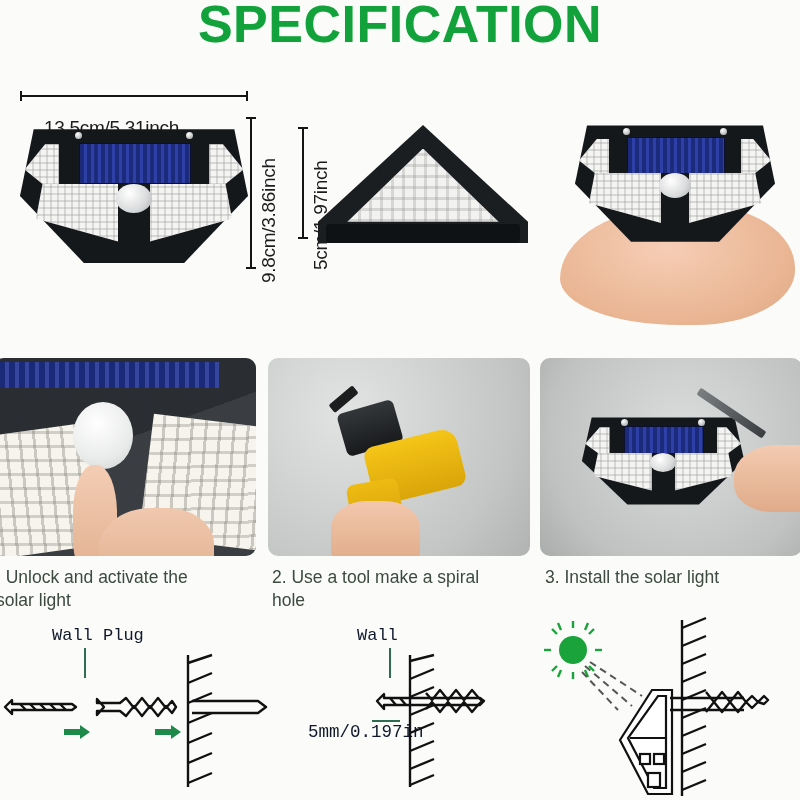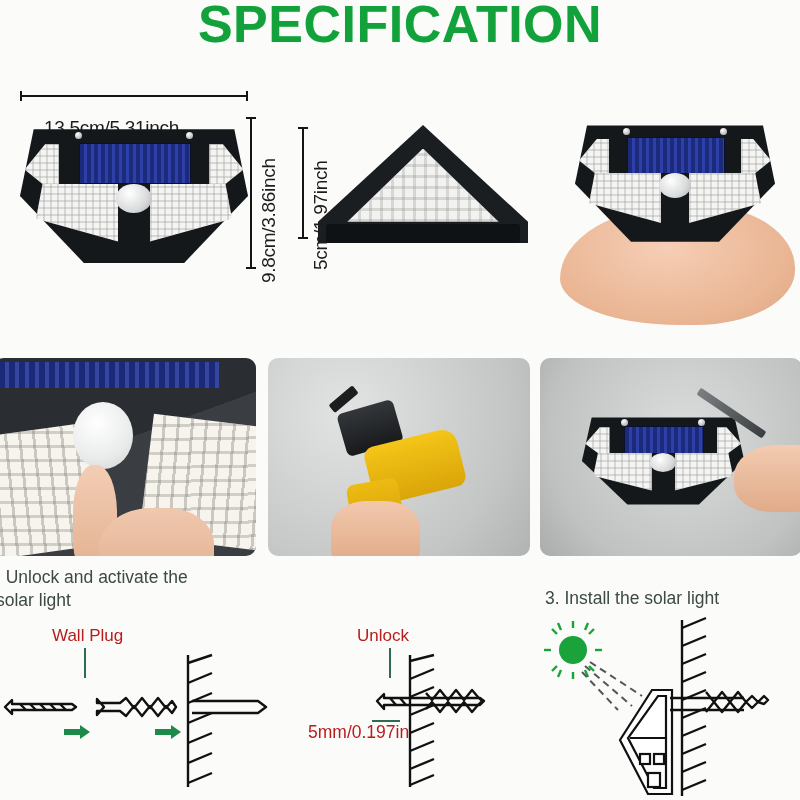--- a/index.html
+++ b/index.html
@@ -122,22 +122,22 @@
   #photo-3 .lamp3{position:absolute;left:16%;top:26%;width:62%;height:50%;}
   #photo-3 .driver{position:absolute;right:12%;top:26%;width:30%;height:4%;
     background:linear-gradient(90deg,#7b7f82,#3b3e41);transform:rotate(34deg);border-radius:2px;}
   #photo-3 .hand3{position:absolute;right:-10%;top:44%;width:36%;height:34%;
     background:linear-gradient(180deg,#f3cbb1,#e0ab8a);border-radius:46% 30% 36% 40%;}
 
   
   .caption{position:absolute;font-size:17.5px;line-height:1.32;color:#3c4a41;width:215px;}
   #caption-1{left:-4px;top:566px;}
   #caption-2{left:272px;top:566px;}
-  #caption-3{left:545px;top:566px;width:245px;margin-top:21px;}
-  .dlabel{position:absolute;font-size:17px;color:#b91c1c;white-space:nowrap;}
+  #caption-3{left:545px;top:566px;width:245px;}
+  .dlabel{position:absolute;font-size:17px;color:#0f172a;white-space:nowrap;font-family:Liberation Mono, monospace;}
   #label-wall-plug{left:52px;top:626px;}
   #label-screw{left:357px;top:626px;}
   #label-5mm{left:308px;top:722px;font-size:17.5px;}
   .leader{position:absolute;width:2px;background:#2f6b50;}
   #leader-1{left:84px;top:648px;height:30px;}
   #leader-2{left:389px;top:648px;height:30px;}
   .tick-h{position:absolute;height:2px;background:#2f6b50;}
   #tick-1{left:372px;top:720px;width:28px;}
 
   svg.art{position:absolute;overflow:visible;}
@@ -237,26 +237,27 @@
         <div class="pir"></div>
         <div class="screw l"></div>
           <div class="screw r"></div>
       </div>
     </div>
     <div class="driver"></div>
     <div class="hand3"></div>
   </div>
 
   <div class="caption" id="caption-1">. Unlock and activate the solar light</div>
+  <div class="caption" id="caption-2">2. Use a tool make a spiral hole</div>
   <div class="caption" id="caption-3">3. Install the solar light</div>
 
   <div class="dlabel" id="label-wall-plug">Wall Plug</div>
   <div class="leader" id="leader-1"></div>
 
-  <div class="dlabel" id="label-screw">Unlock</div>
+  <div class="dlabel" id="label-screw">Wall</div>
   <div class="leader" id="leader-2"></div>
 
   <div class="dlabel" id="label-5mm">5mm/0.197in</div>
   <div class="tick-h" id="tick-1"></div>
 
   <svg class="art" id="svg-plug" width="270" height="145" viewBox="0 0 270 145">
     <g stroke="#111" stroke-width="2.4" fill="none" stroke-linejoin="round">
 
       <path d="M5,52 L12,45 L12,49 L72,49 L76,52 L72,55 L12,55 L12,59 Z"></path>
       <path d="M20,49 L26,55 M30,49 L36,55 M40,49 L46,55 M50,49 L56,55 M60,49 L66,55"></path>

